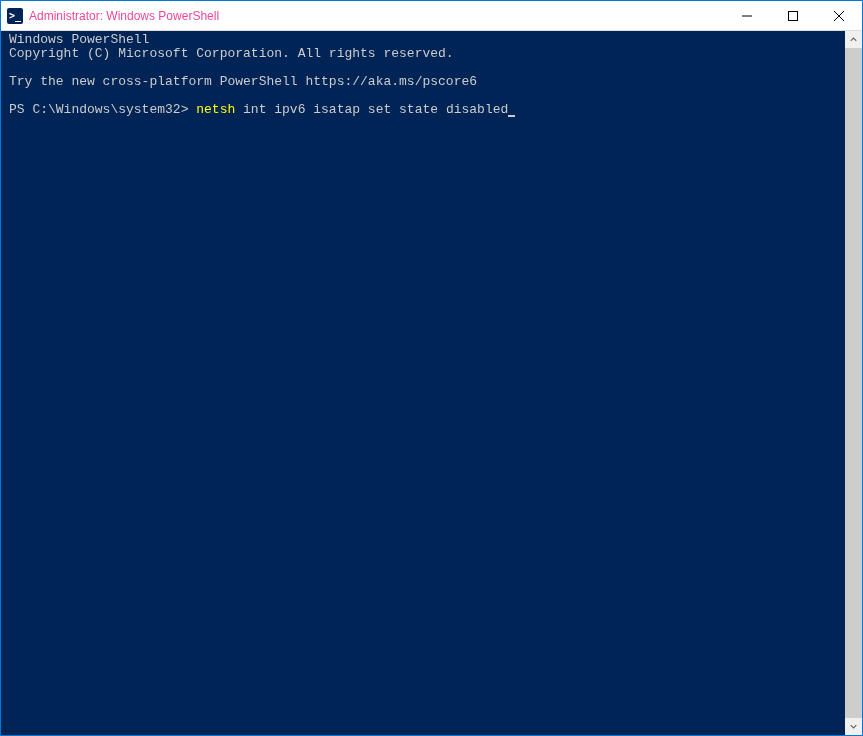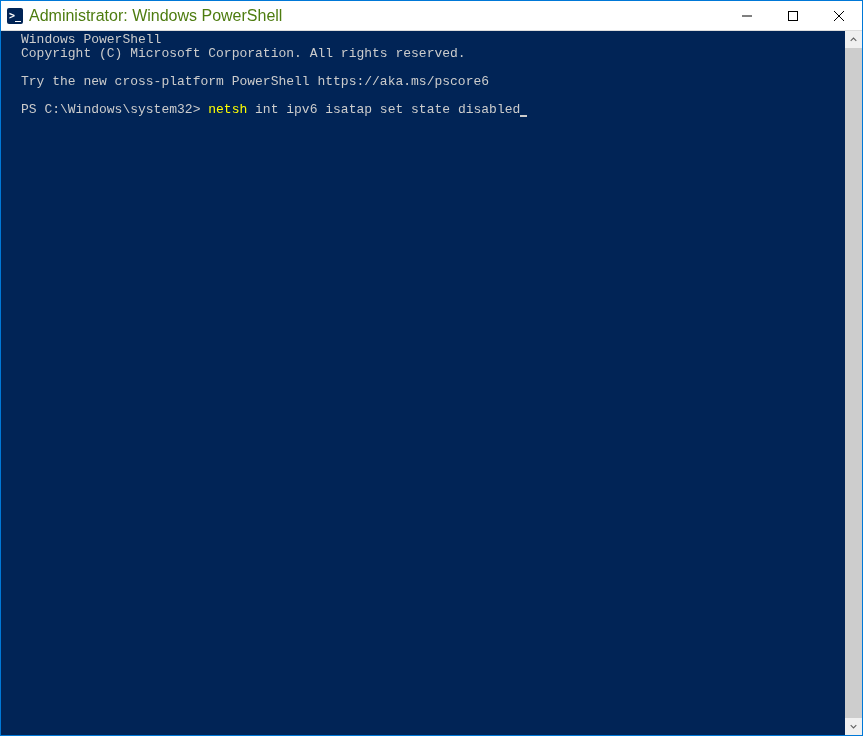--- a/index.html
+++ b/index.html
@@ -53,22 +53,22 @@
     }
 
     .ps-icon-inner {
       color: #ffffff;
       font-size: 10px;
       font-weight: bold;
       font-family: Consolas, monospace;
     }
 
     .title-text {
-      font-size: 16px;
-      color: #4d7c0f;
+      font-size: 12px;
+      color: #ec4899;
     }
 
     .titlebar-right {
       display: flex;
       height: 100%;
     }
 
     .win-btn {
       width: 46px;
       height: 100%;
@@ -92,21 +92,21 @@
       overflow: hidden;
     }
 
     .terminal {
       flex: 1;
       background: #012456;
       color: #cccccc;
       font-family: Consolas, "Courier New", monospace;
       font-size: 13px;
       line-height: 14px;
-      padding: 2px 20px;
+      padding: 2px 8px;
       white-space: pre;
       overflow: hidden;
     }
 
     .terminal .cmd-yellow {
       color: #ffff00;
       margin-top: 17px;
     }
 
     .terminal .cursor {

